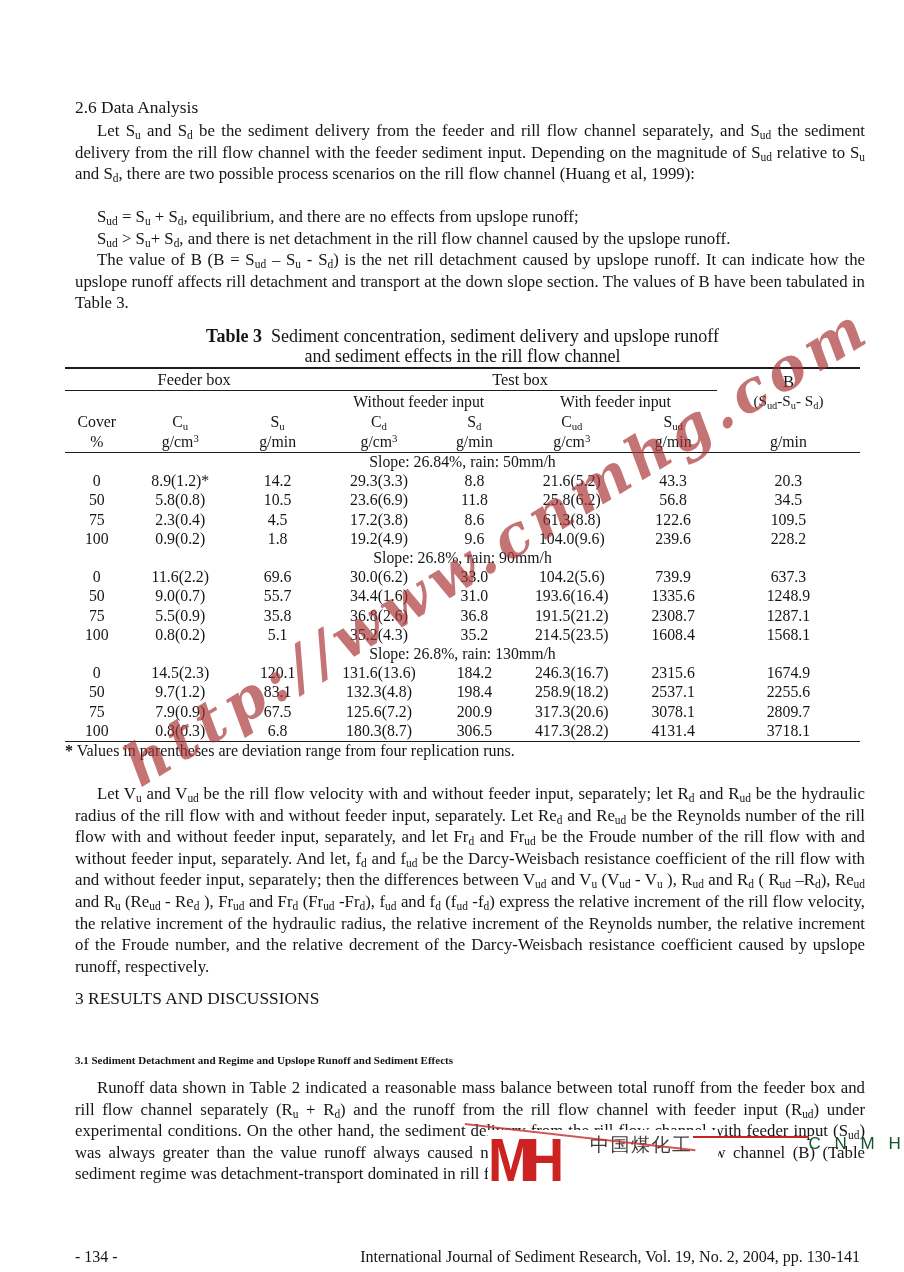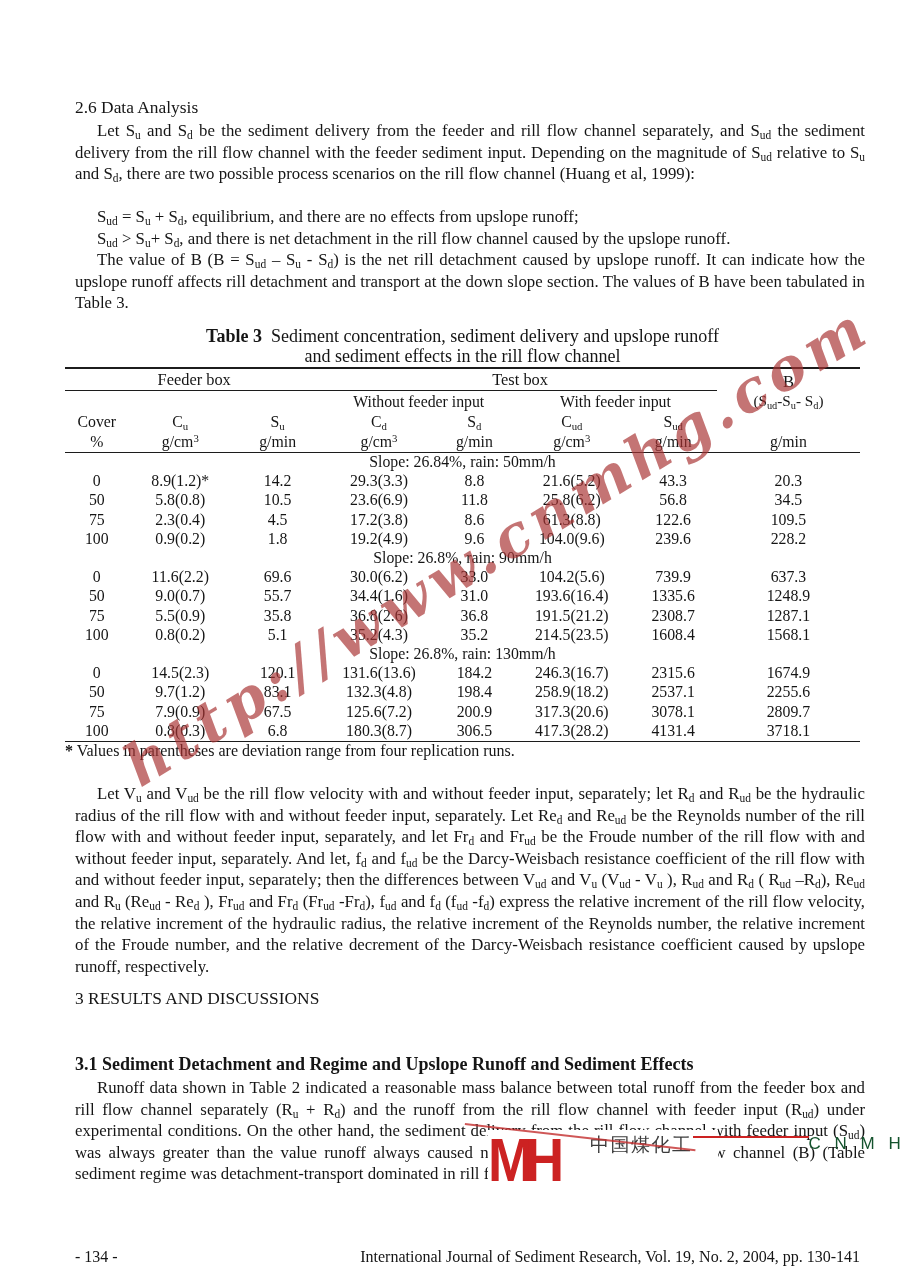--- a/index.html
+++ b/index.html
@@ -6,21 +6,21 @@
   .page{
     position:relative;width:904px;height:1272px;background:#ffffff;
     font-family:"Liberation Serif",serif;color:#151515;overflow:hidden;
     margin:0 auto;
   }
   .abs{position:absolute;}
   .body-text{font-size:16.8px;line-height:21.6px;text-align:justify;}
   .indent{text-indent:22px;}
   h2,h3{margin:0;padding:0;}
   .h-main{font-size:17.4px;font-weight:normal;}
-  .h-sub{font-size:18px;font-weight:bold;}
+  .h-sub{font-size:11px;font-weight:bold;}
   sub{font-size:68%;line-height:0;vertical-align:-0.28em;}
   sup{font-size:68%;line-height:0;vertical-align:0.5em;}
   .eq{font-size:16.8px;line-height:21.6px;padding-left:22px;}
 
   
   .caption{width:795px;text-align:center;font-size:18px;line-height:19.5px;}
   .caption .b{font-weight:bold;}
 
   
   table.t3{border-collapse:collapse;width:795px;table-layout:fixed;

